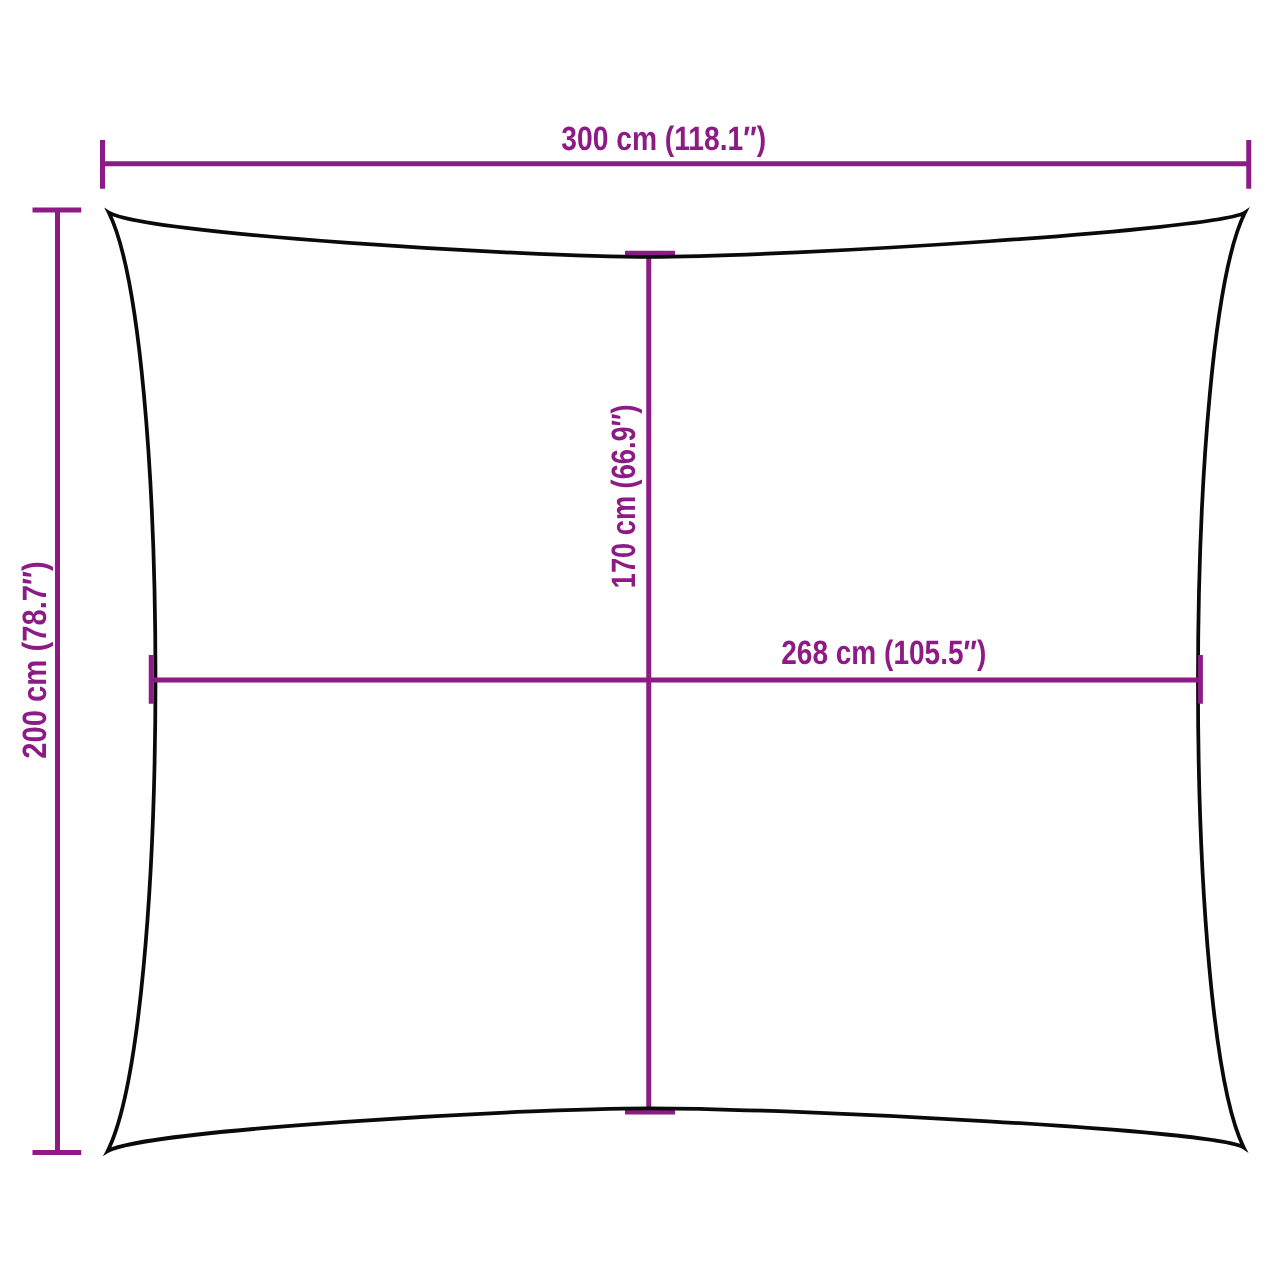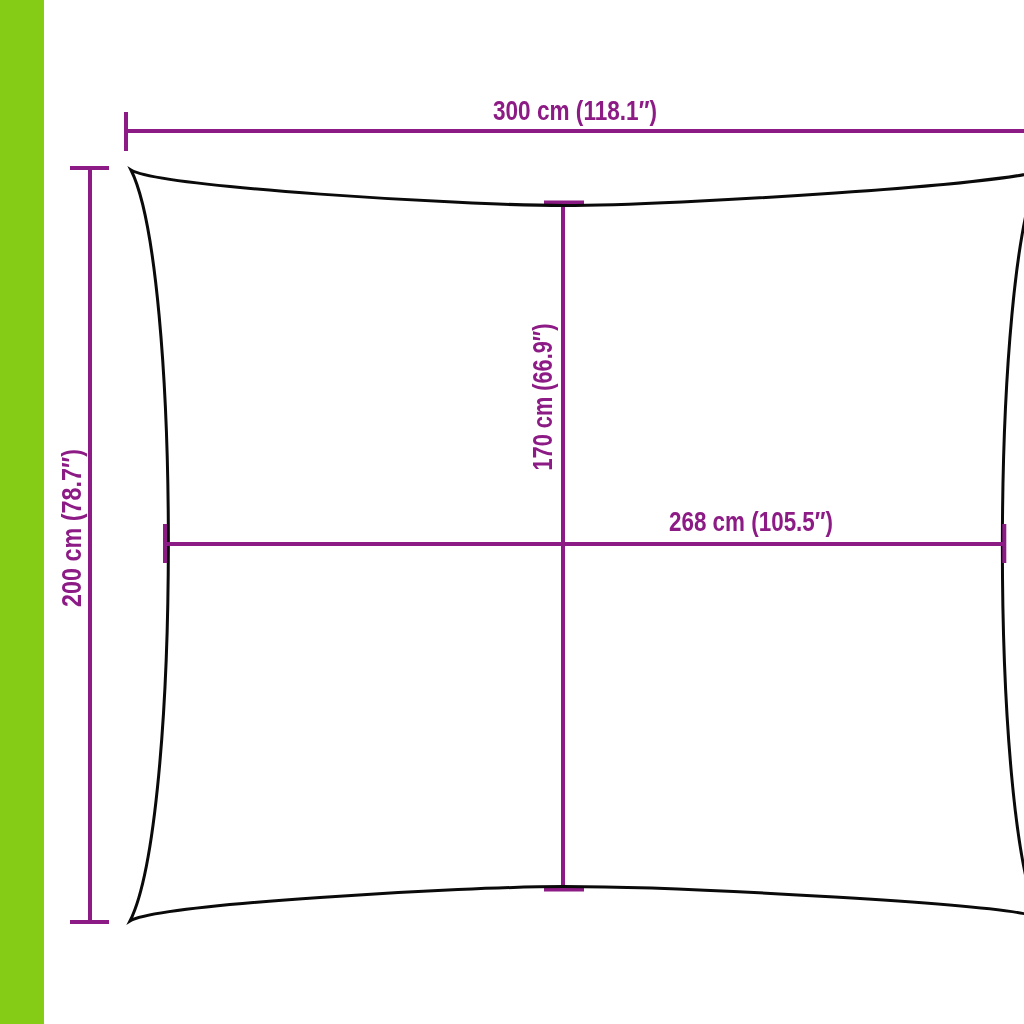--- a/index.html
+++ b/index.html
@@ -1,16 +1,16 @@
 <!DOCTYPE html>
 <html><head>
 <meta charset="utf-8">
 <style>
   html,body{margin:0;padding:0;background:#ffffff;}
-  .wrap{width:928px;height:1024px;position:relative;background:#84cc16;padding-left:44px;}
+  .wrap{width:928px;height:1024px;position:relative;background:#84cc16;}
   text{font-family:"Liberation Sans", sans-serif;font-weight:bold;fill:#8d1b85;}
 </style>
 </head>
 <body>
 <div class="wrap">
 <svg width="1024" height="1024" viewBox="0 0 1024 1024" xmlns="http://www.w3.org/2000/svg">
 
   <rect x="0" y="0" width="1024" height="1024" fill="#ffffff"></rect>
 
   <path d="M 87 170 C 115 187 420 205.5 520 205.5 C 630 205.5 975 184 996 170 C 946 270 946 820 995 918 C 974 904 630 886.6 520 886.6 C 420 886.6 114 904 86 921 C 137 820 137 270 87 170 Z" fill="#ffffff" stroke="none"></path>

